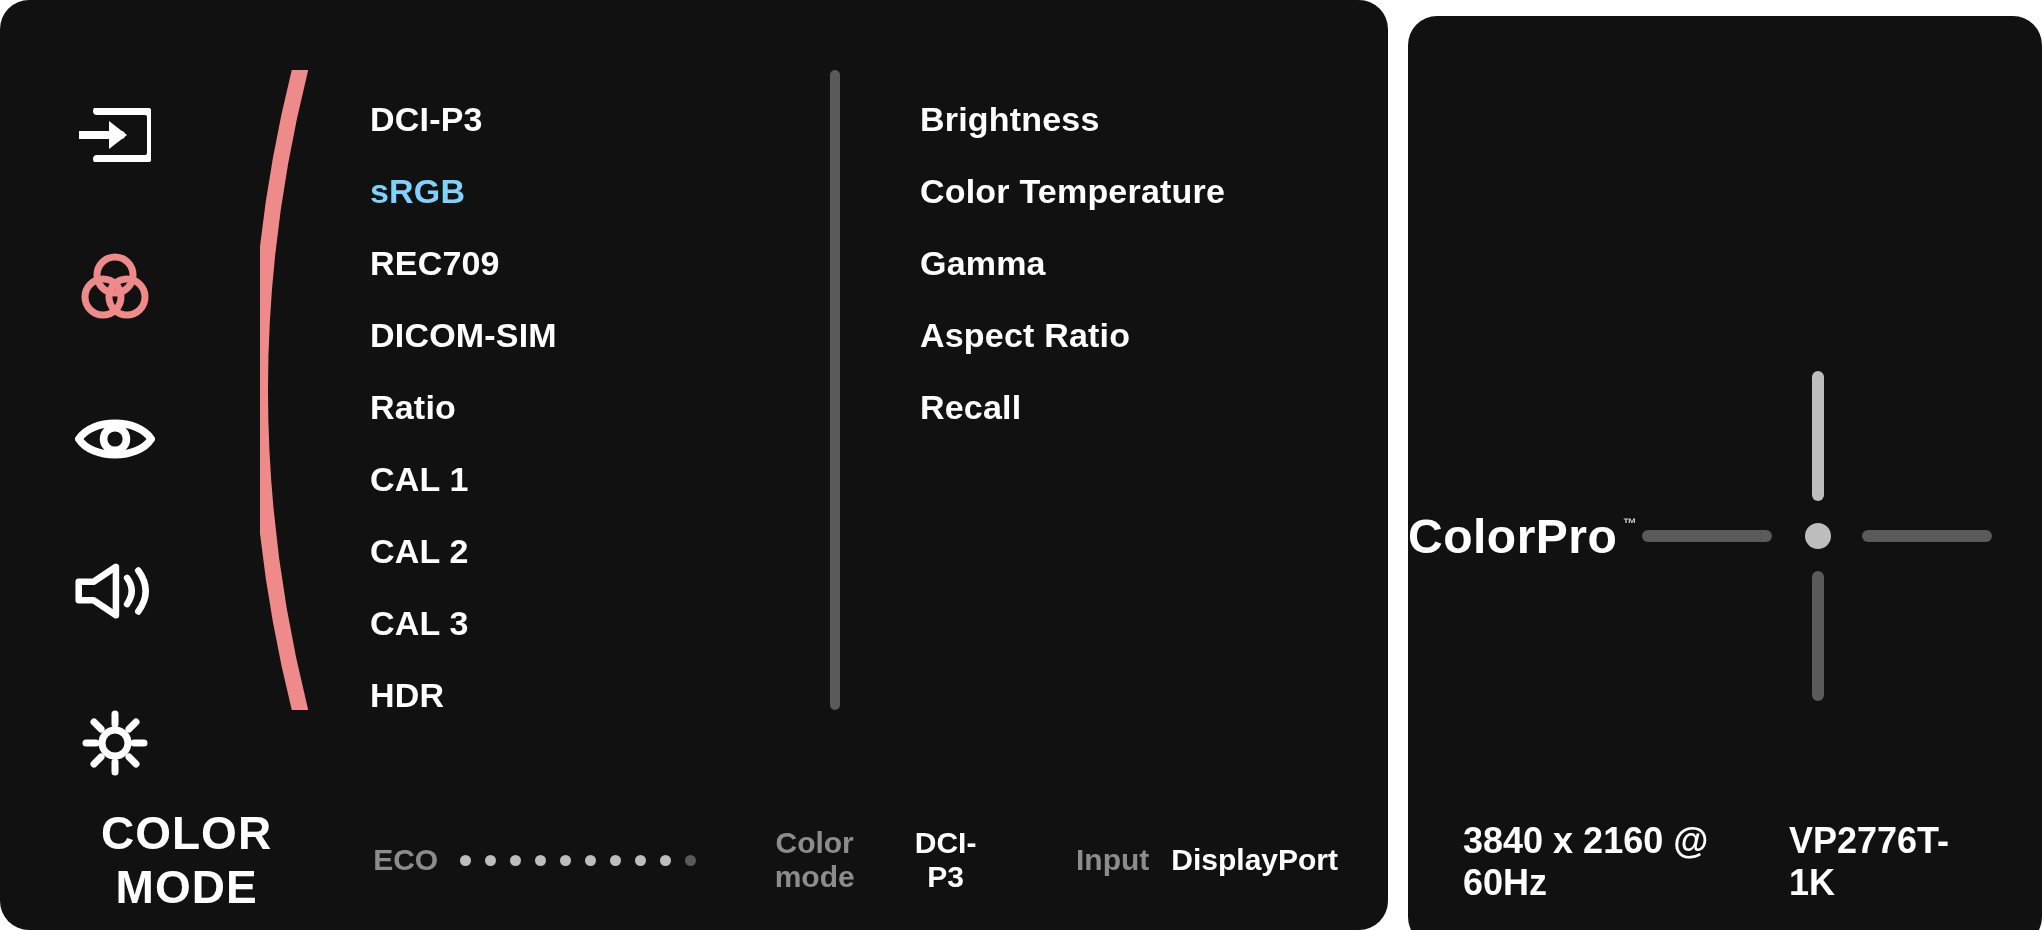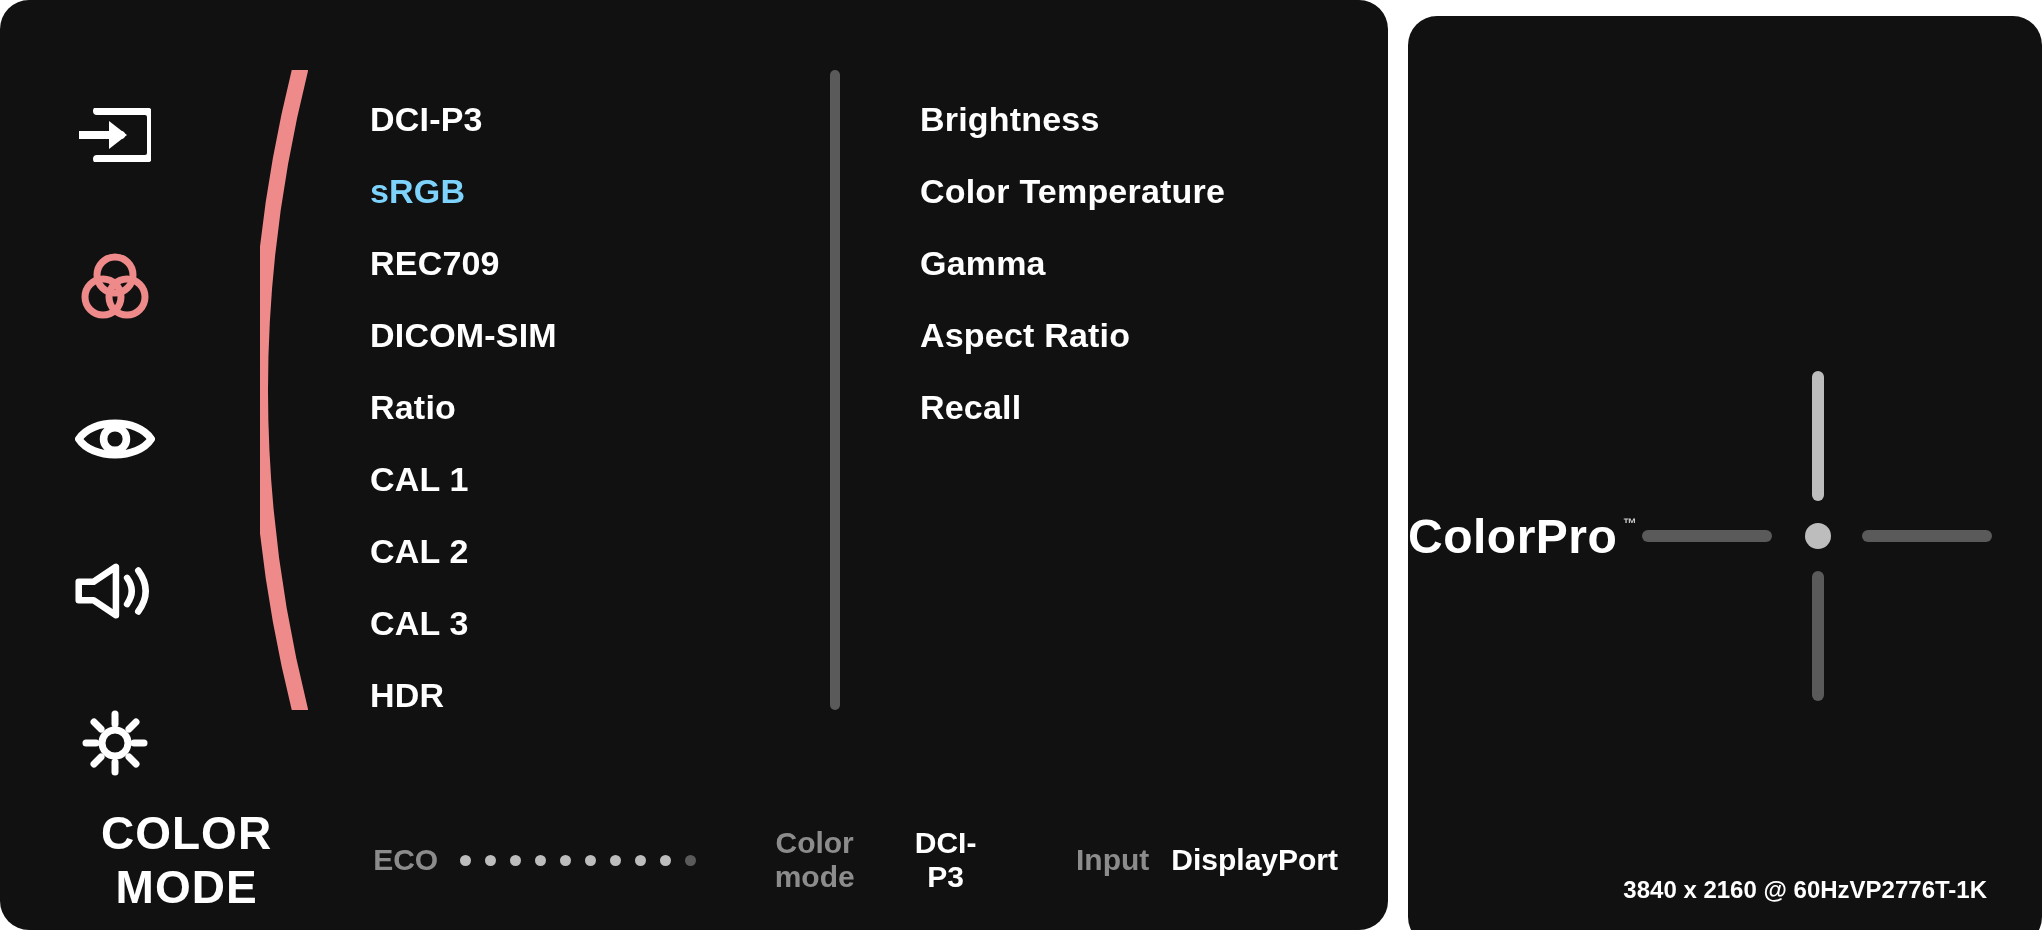--- a/index.html
+++ b/index.html
@@ -168,23 +168,23 @@
     left: 188px; top: 167px;
     width: 26px; height: 26px;
     background: #bdbdbd;
     border-radius: 50%;
   }
   .footer-right {
     position: absolute;
     bottom: 42px;
     left: 0; right: 0;
     display: flex;
-    justify-content: flex-end;
+    justify-content: space-between;
     padding: 0 55px;
-    font-size: 24px;
+    font-size: 36px;
     font-weight: 600;
     color: #fff;
   }
 </style>
 </head>
 <body>
 
 <div class="stage">
 
   <div class="panel panel-left">

